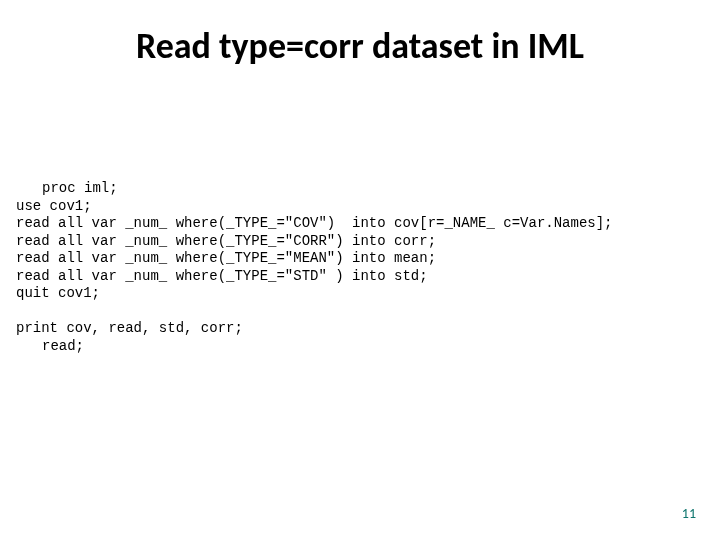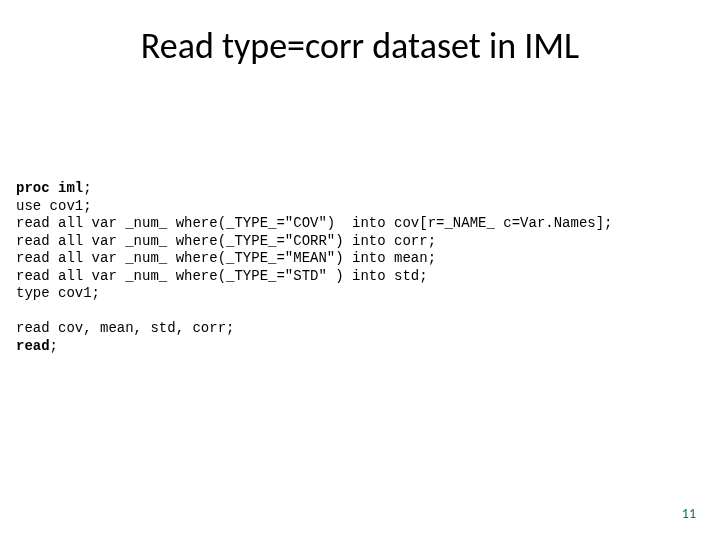--- a/index.html
+++ b/index.html
@@ -18,37 +18,38 @@
     position: relative;
     box-sizing: border-box;
   }
   .title {
     position: absolute;
     top: 24px;
     left: 0;
     right: 0;
     text-align: center;
     font-size: 36px;
-    font-weight: 400;
+    font-weight: 700;
     color: #000;
     letter-spacing: 0px;
   }
   .code-block {
     position: absolute;
     top: 180px;
     left: 16px;
     right: 16px;
     font-family: "Courier New", Courier, monospace;
     font-size: 14px;
     line-height: 1.25;
     white-space: pre;
     color: #000;
   }
   .code-block .kw {
-    font-weight: 700;
+    font-weight: 400;
+    margin-left: 26px;
   }
   .page-num {
     position: absolute;
     bottom: 18px;
     right: 24px;
     font-size: 14px;
     color: #0f766e;
     font-family: Calibri, Arial, sans-serif;
   }
 </style>
@@ -58,20 +59,20 @@
 <div class="slide">
 
   <div class="title">Read type=corr dataset in IML</div>
 
   <div class="code-block"><span class="kw">proc iml</span><span>;</span>
 <span>use cov1;</span>
 <span>read all var _num_ where(_TYPE_="COV")  into cov[r=_NAME_ c=Var.Names];</span>
 <span>read all var _num_ where(_TYPE_="CORR") into corr;</span>
 <span>read all var _num_ where(_TYPE_="MEAN") into mean;</span>
 <span>read all var _num_ where(_TYPE_="STD" ) into std;</span>
-<span>type cov1;</span>
+<span>quit cov1;</span>
 <span></span>
-<span>read cov, mean, std, corr;</span>
+<span>print cov, read, std, corr;</span>
 <span class="kw">read</span><span>;</span></div>
 
   <div class="page-num">11</div>
 
 </div>
 
 </body></html>

